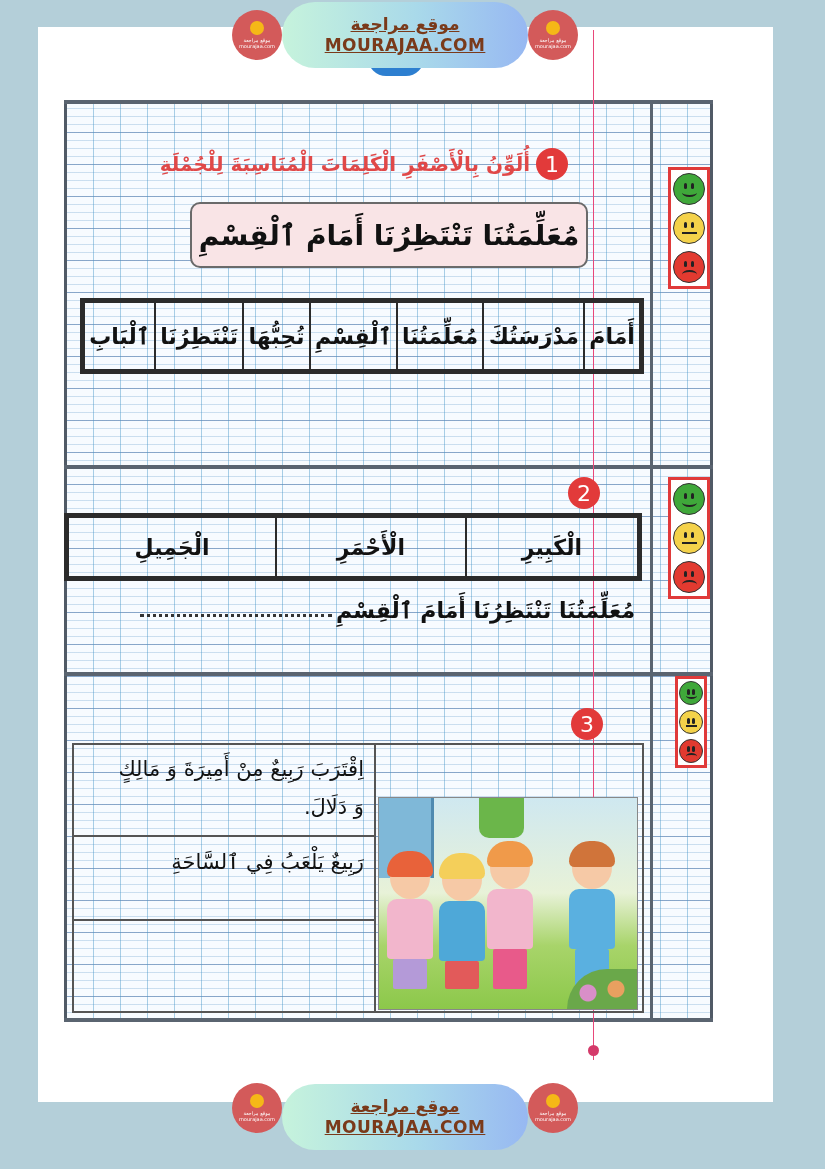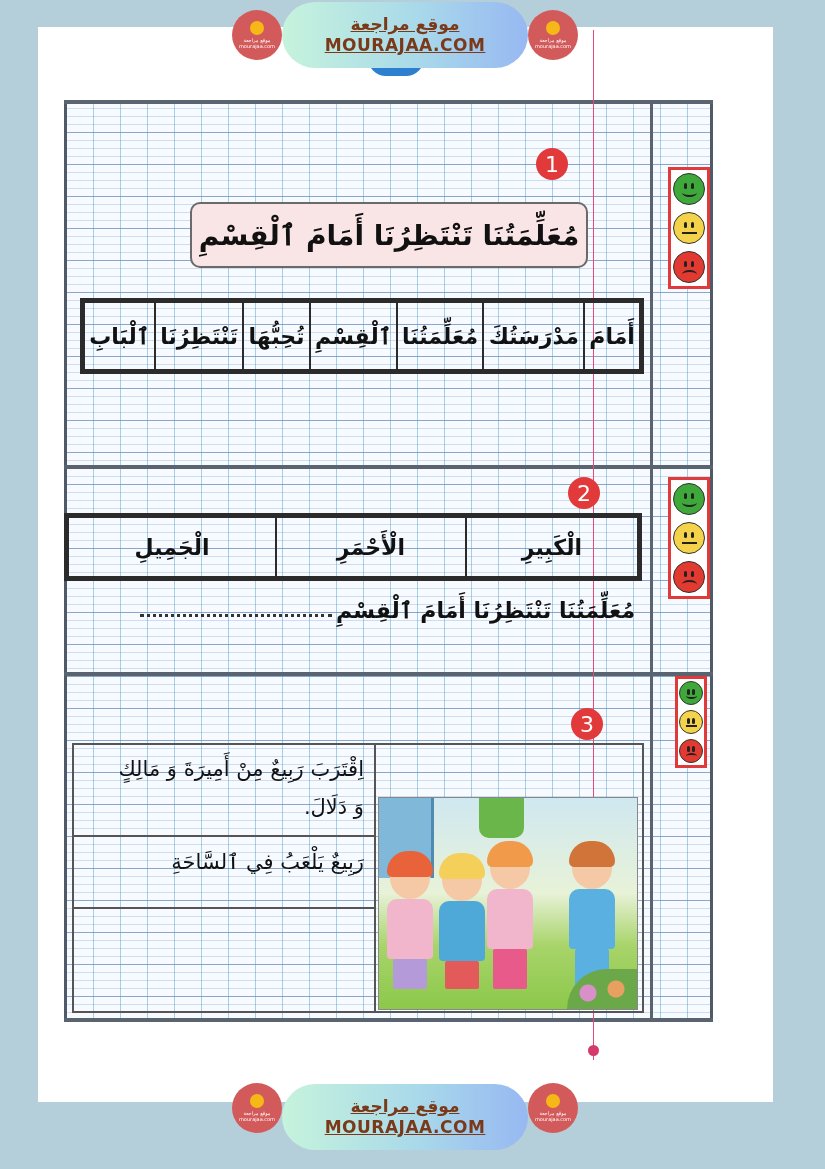--- a/index.html
+++ b/index.html
@@ -140,20 +140,21 @@
   <div class="en">MOURAJAA.COM</div>
 </div>
 <div class="badge" style="left:528px; top:10px;">
   <div class="sun"></div>
   <div class="txt">موقع مراجعة</div>
   <div class="txt">mourajaa.com</div>
 </div>
 
 <div class="sec-title" style="right:257px; top:148px;">
   <span class="num">1</span>
+  <span>أُلَوِّنُ بِالْأَصْفَرِ الْكَلِمَاتَ الْمُنَاسِبَةَ لِلْجُمْلَةِ</span>
 </div>
 <div class="sentence-box">
   <span>مُعَلِّمَتُنَا تَنْتَظِرُنَا أَمَامَ ٱلْقِسْمِ</span>
 </div>
 <table class="words" style="left:80px; top:298px; width:564px; height:76px;">
   <tbody>
       <tr>
     <td>أَمَامَ</td>
     <td>مَدْرَسَتُكَ</td>
     <td>مُعَلِّمَتُنَا</td>
@@ -216,21 +217,21 @@
     </div>
 </div>
 
 <div class="sec-title" style="right:222px; top:708px;">
   <span class="num">3</span>
 </div>
 <div class="s3-table">
   <div class="s3-vline"></div>
   <div class="s3-row" style="top:4px; height:40px; line-height:40px;">اِقْتَرَبَ رَبِيعٌ مِنْ أَمِيرَةَ وَ مَالِكٍ</div>
   <div class="s3-row border" style="top:44px; height:48px; line-height:36px;">وَ دَلَالَ.</div>
-  <div class="s3-row border" style="top:92px; height:72px; line-height:50px;">رَبِيعٌ يَلْعَبُ فِي ٱلسَّاحَةِ</div>
+  <div class="s3-row border" style="top:92px; height:84px; line-height:50px;">رَبِيعٌ يَلْعَبُ فِي ٱلسَّاحَةِ</div>
 </div>
 <div class="picture">
   <div class="wall"></div>
   <div class="plant"></div>
   <div class="kid" style="left:8px;">
     <div class="head">
         <div class="hair" style="background:#e8623a;"></div>
       </div>
     <div class="body" style="background:#f2b6cc;"></div>
     <div class="legs" style="background:#b49ad8;height:30px;"></div>

